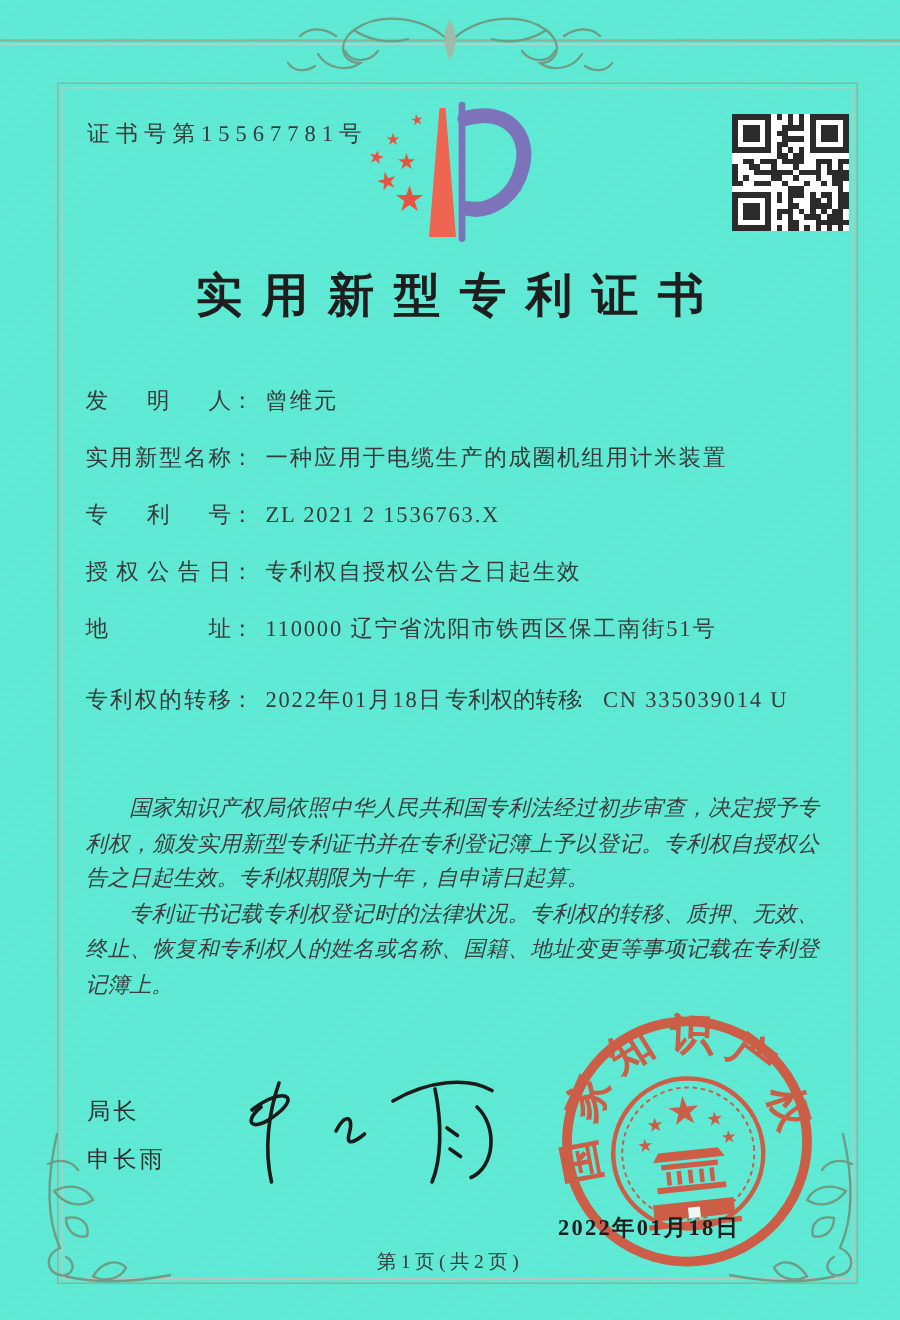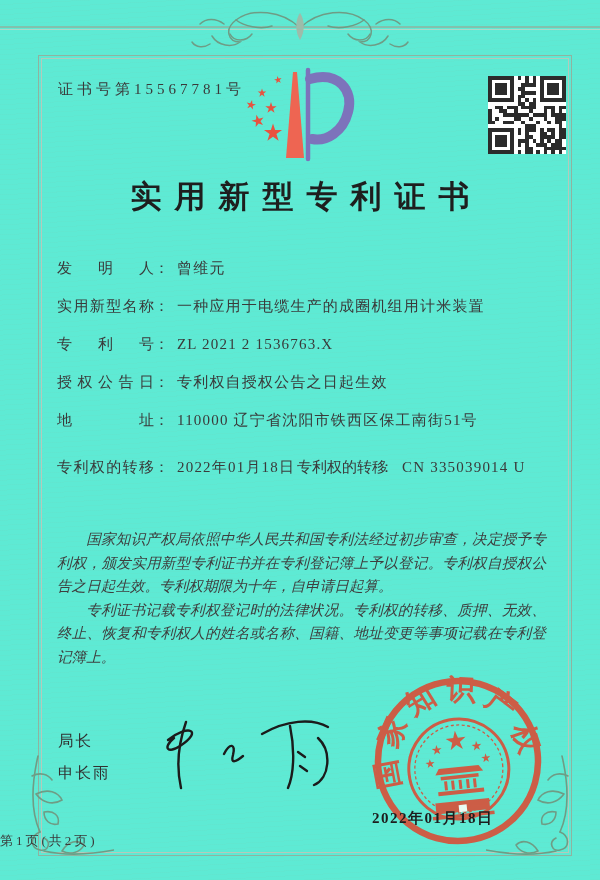--- a/index.html
+++ b/index.html
@@ -43,21 +43,21 @@
          text-align:justify;font-style:italic;color:#3e3e3e;}
   .paras p{margin:0;text-indent:2em;}
   
   .signer{left:58px;top:731px;font-size:15.5px;color:#303030;font-style:normal;}
   .signer div{margin-bottom:11px;letter-spacing:2px;font-family:"Liberation Sans","DejaVu Sans",sans-serif;}
   .signature{left:146px;top:708px;}
   
   .seal{left:372px;top:675px;opacity:.88;transform:rotate(-6deg);}
   .seal-date{left:372px;top:809px;font-size:15px;font-weight:700;color:#1d1d1d;letter-spacing:1.5px;z-index:5;}
   
-  .footer{left:0;top:832px;width:100%;text-align:left;font-size:13px;letter-spacing:3px;color:#3a3a3a;}
+  .footer{left:0;top:832px;width:100%;text-align:center;font-size:13px;letter-spacing:3px;color:#3a3a3a;}
 </style>
 </head>
 <body>
 
 <div class="page">
 
   <svg class="abs top-orn" width="600" height="54" viewBox="0 0 600 54">
     <line x1="0" y1="27" x2="600" y2="27" stroke="#8fb3a0" stroke-width="1.6"></line>
     <line x1="0" y1="29.5" x2="600" y2="29.5" stroke="#c3d5c8" stroke-width="0.8"></line>
     <g stroke="#6f9c85" stroke-width="1.5" fill="none" stroke-linecap="round">

